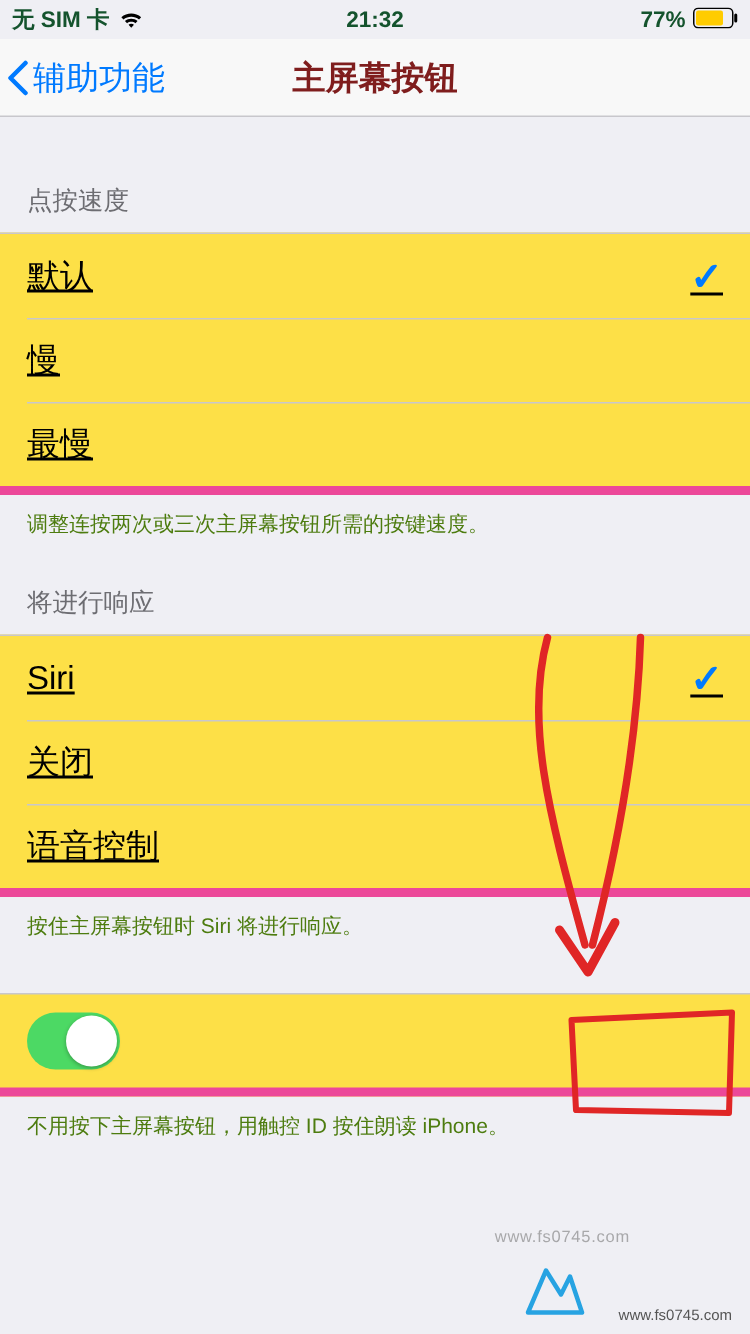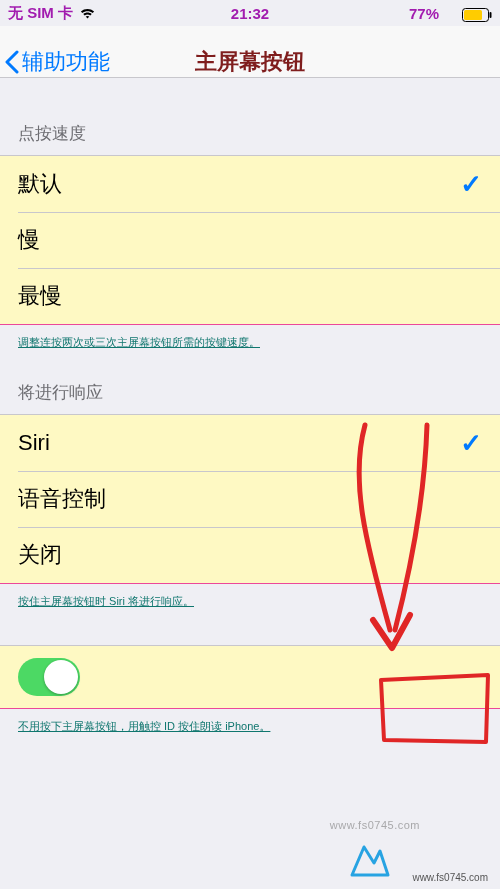--- a/index.html
+++ b/index.html
@@ -12,32 +12,32 @@
       overflow: hidden;
     }
     .status-bar {
       height: 26px;
       display: flex;
       align-items: center;
       justify-content: space-between;
       padding: 0 8px;
       font-size: 15px;
       font-weight: 600;
-      color: #a21caf;
+      color: #14532d;
     }
     .status-left { display: flex; align-items: center; gap: 6px; }
     .status-center { position: absolute; left: 50%; transform: translateX(-50%); }
-    .status-right { display: flex; align-items: flex-end; gap: 23px; }
+    .status-right { display: flex; align-items: flex-start; gap: 5px; }
     .wifi-icon { width: 17px; height: 12px; }
     .battery-icon { width: 30px; height: 14px; }
 
     .nav-bar {
       height: 52px;
       display: flex;
-      align-items: flex-end;
+      align-items: center;
       position: relative;
       border-bottom: 1px solid #c8c7cc;
       background: #f8f8f8;
     }
     .back-button {
       display: flex;
       align-items: center;
       color: #007aff;
       font-size: 22px;
       padding-left: 4px;
@@ -53,29 +53,29 @@
       color: #7f1d1d;
     }
 
     .section-header {
       padding: 20px 18px 10px;
       font-size: 17px;
       color: #6d6d72;
     }
     .section-footer {
       padding: 10px 18px 12px;
-      font-size: 11px;
-      color: #0f766e;
+      font-size: 14px;
+      color: #4d7c0f;
       line-height: 1.3;
+    }
+    .group {
+      background: #fde047;
+      border-top: 1px solid #c8c7cc;
+      border-bottom: 6px solid #ec4899;
       text-decoration: underline;
-    }
-    .group {
-      background: #fef9c3;
-      border-top: 1px solid #c8c7cc;
-      border-bottom: 1px solid #ec4899;
     }
     .row {
       display: flex;
       align-items: center;
       justify-content: space-between;
       min-height: 56px;
       padding: 12px 18px;
       font-size: 22px;
       color: #000;
       position: relative;
@@ -199,24 +199,24 @@
 </div>
 <div class="section-footer">调整连按两次或三次主屏幕按钮所需的按键速度。</div>
 
 <div class="section-header">将进行响应</div>
 <div class="group">
   <div class="row">
     <span>Siri</span>
     <span class="checkmark">✓</span>
   </div>
   <div class="row">
+    <span>关闭</span>
+  </div>
+  <div class="row">
     <span>语音控制</span>
-  </div>
-  <div class="row">
-    <span>关闭</span>
   </div>
 </div>
 <div class="section-footer">按住主屏幕按钮时 Siri 将进行响应。</div>
 
 <div class="group" style="margin-top:24px;">
   <div class="row">
     <div class="toggle">
       <div class="toggle-knob"></div>
     </div>
   </div>

